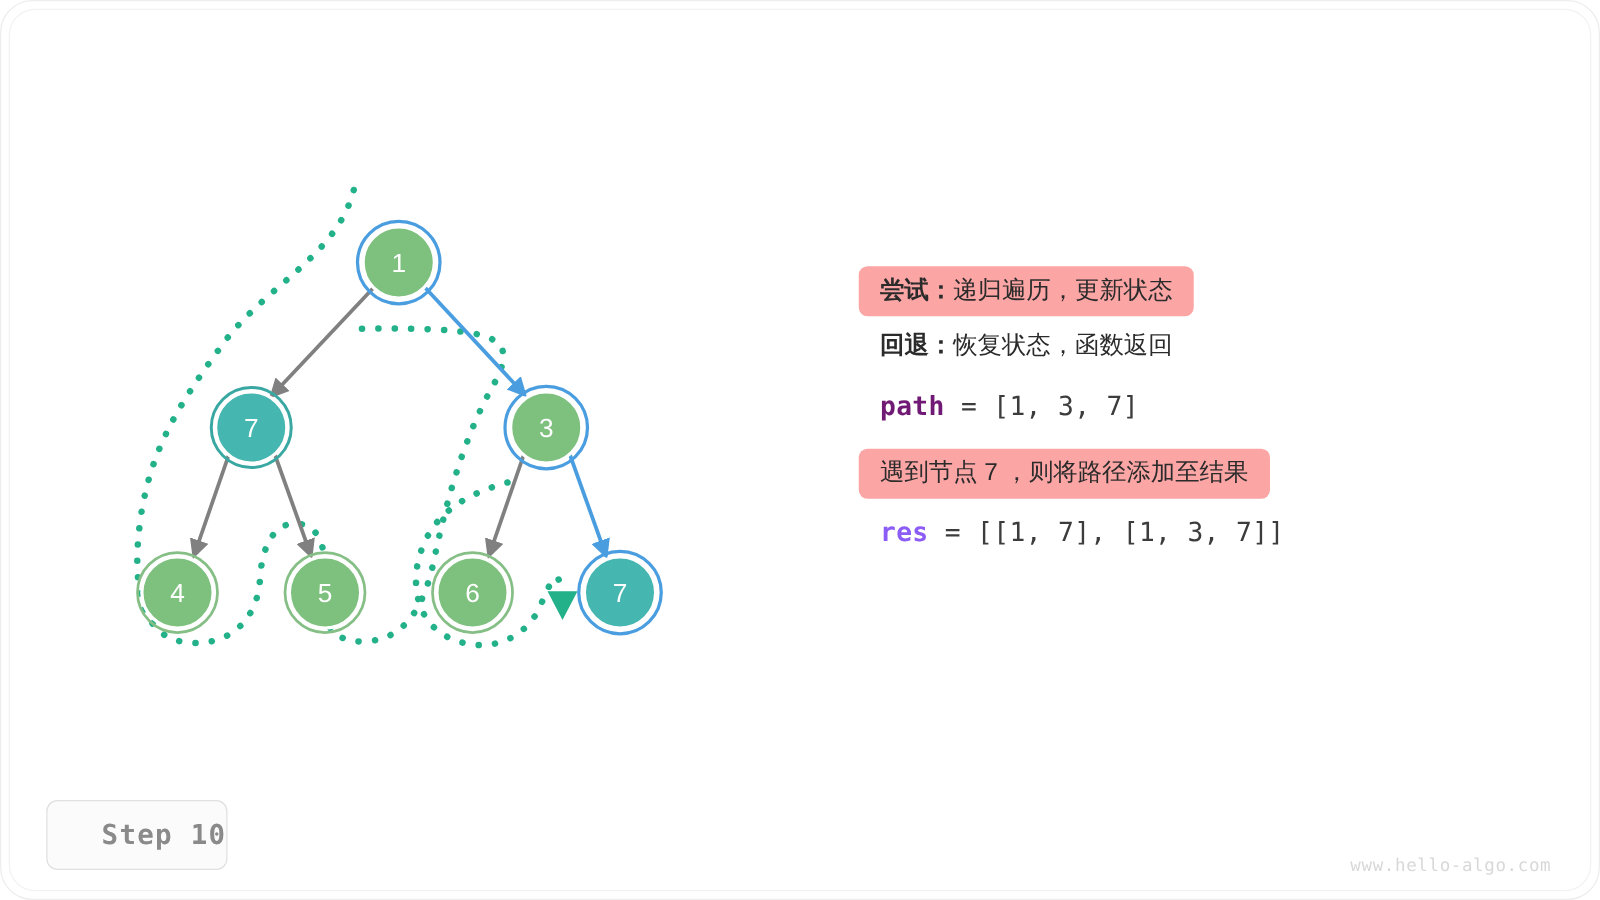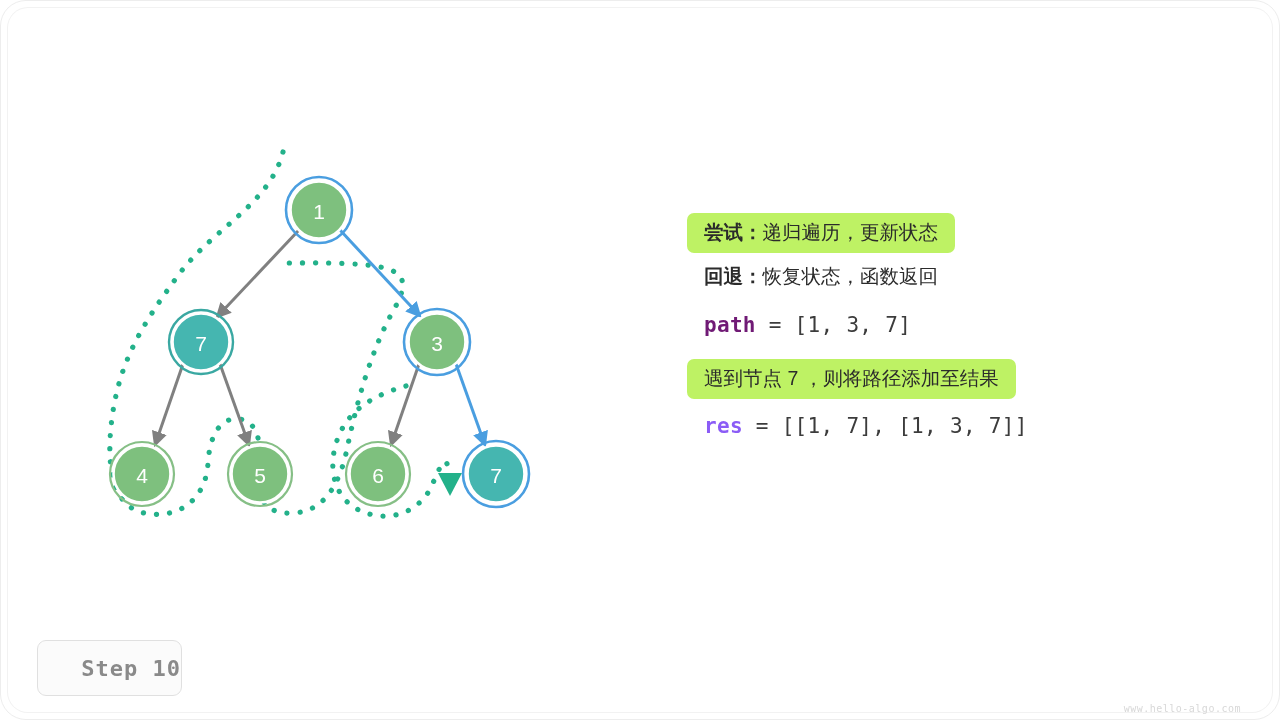--- a/index.html
+++ b/index.html
@@ -40,21 +40,21 @@
   }
   
   #info-panel {
     position: absolute;
     left: 686px;
     top: 212px;
     width: 560px;
   }
   .info-row { display: flex; align-items: center; margin-bottom: 4px; }
   .hl-box {
-    background: #bef264;
+    background: #fca5a5;
     border-radius: 7px;
     padding: 9px 17px 10px 17px;
     display: inline-block;
   }
   .plain-box {
     padding: 9px 17px 10px 17px;
     display: inline-block;
   }
   .cn-text {
     font-family: "Liberation Sans", "DejaVu Sans", sans-serif;
@@ -88,23 +88,23 @@
   #step-badge span {
     font-family: "DejaVu Sans Mono", "Liberation Mono", monospace;
     font-weight: bold;
     font-size: 22px;
     color: #8a8a8a;
     letter-spacing: 1px;
   }
   
   #watermark {
     position: absolute;
-    right: 38px; bottom: 5px;
+    right: 38px; bottom: 18px;
     font-family: "DejaVu Sans Mono", "Liberation Mono", monospace;
-    font-size: 10px;
+    font-size: 14px;
     color: #d8d8d8;
     letter-spacing: 0.5px;
   }
 </style>
 </head>
 <body>
 
 <div id="frame">
 
   <svg id="tree-svg" viewBox="0 0 1280 720" xmlns="http://www.w3.org/2000/svg">

